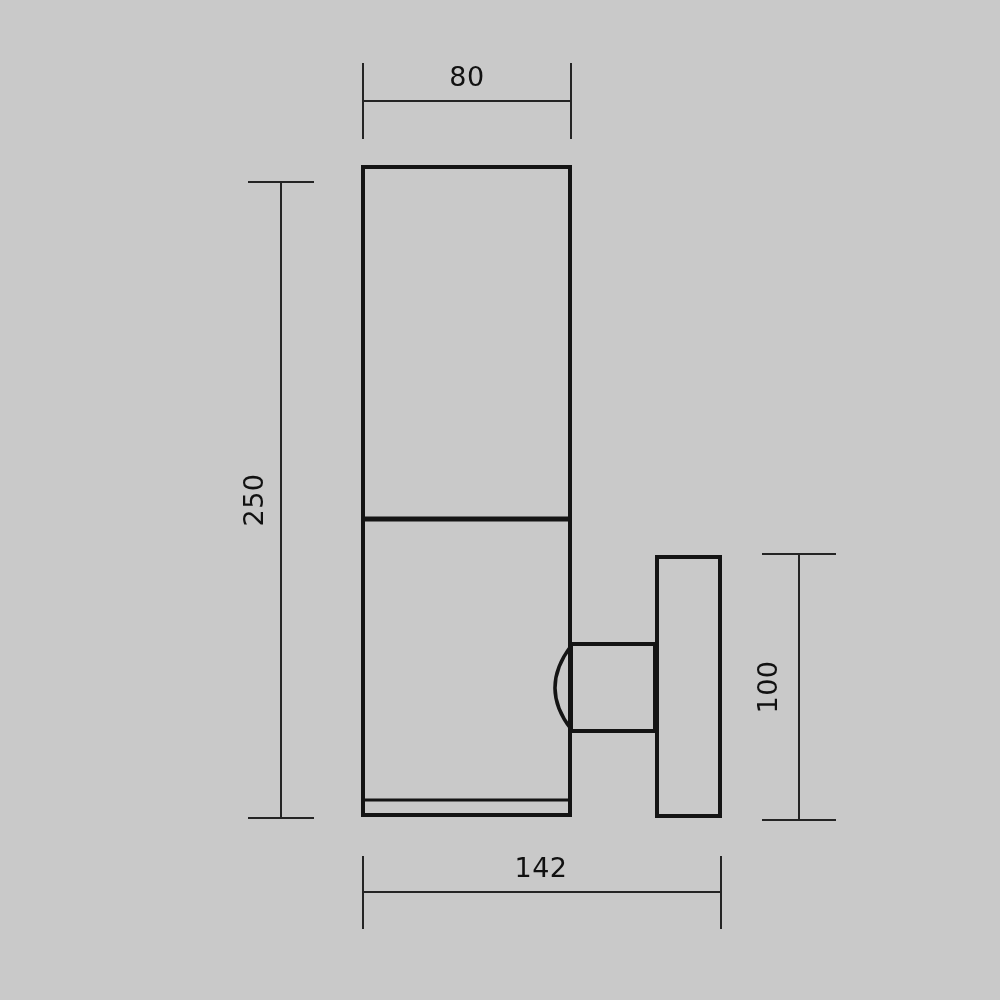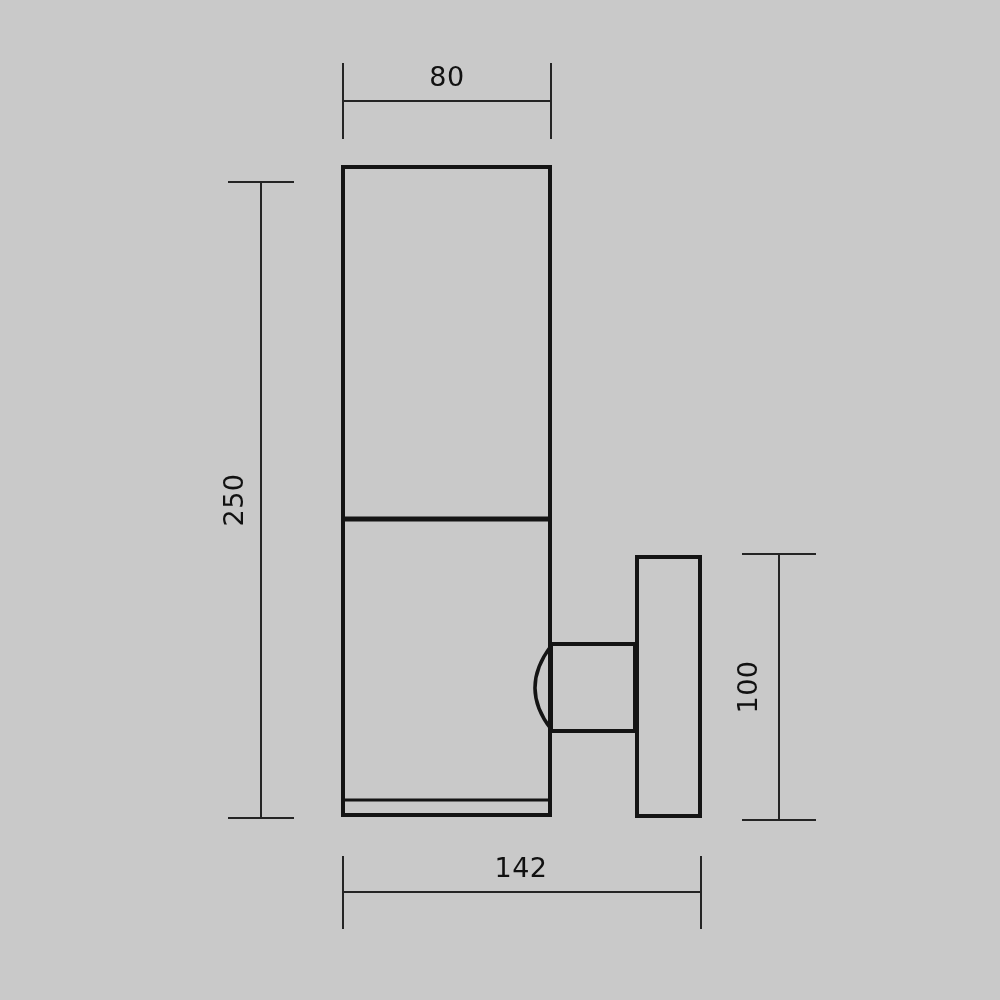--- a/index.html
+++ b/index.html
@@ -8,21 +8,21 @@
     --dim:#242424;
     --text:#111111;
   }
   html,body{margin:0;padding:0;}
   body{
     width:1000px;height:1000px;
     background:var(--bg);
     font-family:"DejaVu Sans", sans-serif;
     overflow:hidden;
   }
-  .canvas{width:916px;height:1000px;position:relative;}
+  .canvas{width:916px;height:1000px;position:relative;padding-left:20px;}
   svg{display:block;}
   .obj{stroke:var(--line);stroke-width:4;fill:none;}
   .obj-thick{stroke:var(--line);stroke-width:5;fill:none;}
   .obj-thin{stroke:var(--line);stroke-width:3;fill:none;}
   .arc{stroke:var(--line);stroke-width:3.5;fill:none;}
   .dim{stroke:var(--dim);stroke-width:2;fill:none;}
   .dim-label{
     fill:var(--text);
     font-family:"DejaVu Sans", sans-serif;
     font-size:27px;

